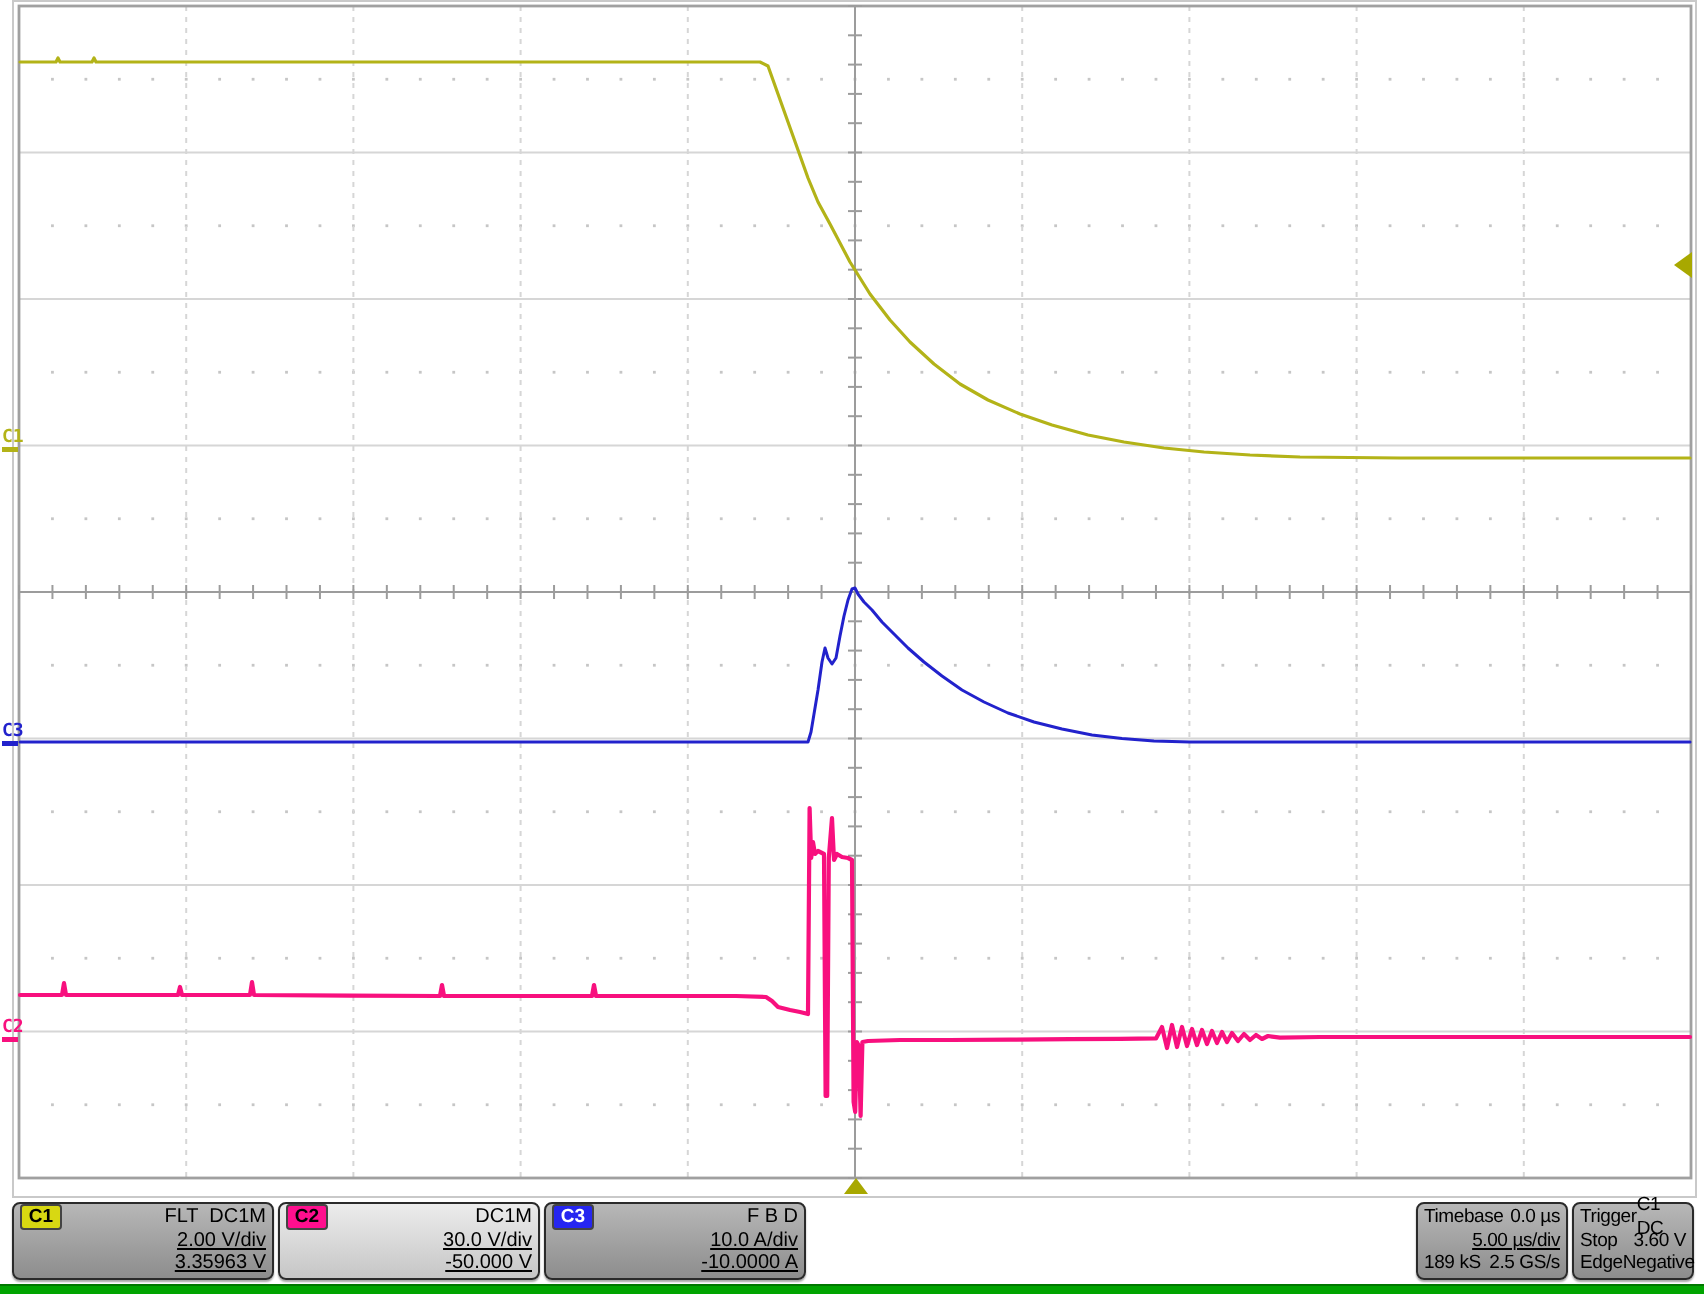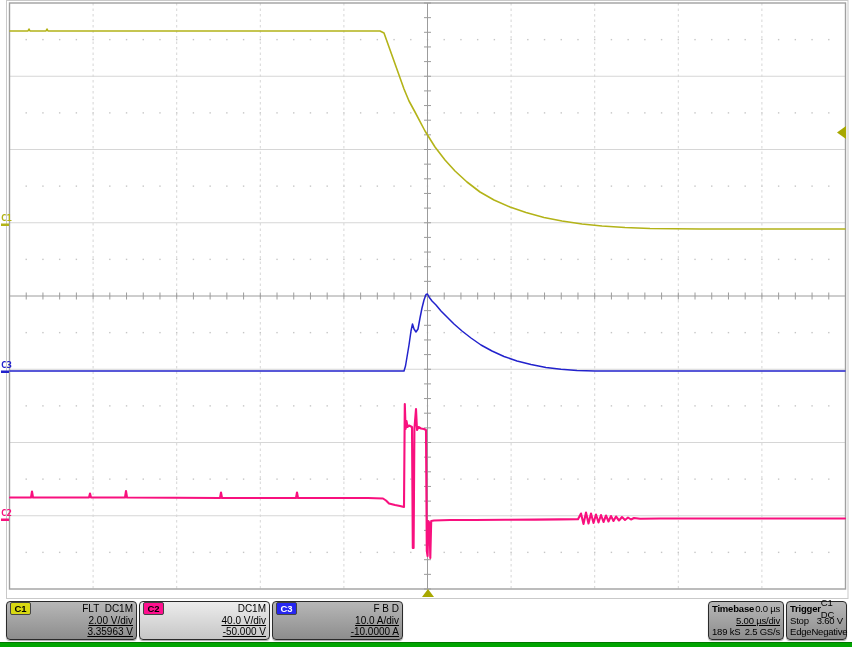--- a/index.html
+++ b/index.html
@@ -10,21 +10,21 @@
   .chbox{position:absolute;top:1px;height:39px;border:1px solid #2a2a2a;border-radius:4px;
          background:linear-gradient(#b7b7b7,#8d8d8d);color:#000;font-size:10px;
          padding:1px 3px;box-sizing:border-box;box-shadow:0 1px 1px rgba(0,0,0,.35);}
   .chbox.selected{background:linear-gradient(#ececec,#c6c6c6);}
   .row{display:flex;align-items:center;height:11.5px;line-height:11.5px;}
   .row.right{justify-content:flex-end;text-decoration:underline;}
   .row.split{justify-content:space-between;}
   .chip{display:inline-block;min-width:15px;text-align:center;padding:0 2px;border-radius:2px;
         font-weight:bold;font-size:9.5px;line-height:11px;border:1px solid #444;}
   .pre{white-space:pre;text-align:center;}
-  .b{font-weight:bold;}
+  .b{font-weight:normal;}
   .tb{font-size:9.5px;letter-spacing:-0.2px;}
   .greenline{position:absolute;left:0;top:642px;width:852px;height:4px;background:#00a400;
              border-top:1px solid #007800;}
 </style>
 </head>
 <body>
 
 <div class="screen">
 
   <svg id="plot" width="852" height="600" viewBox="0 0 852 600">
@@ -557,21 +557,21 @@
           <span>3.35963 V</span>
         </div>
     </div>
 
     <div class="chbox selected" id="box-c2" style="left:139px;width:131px;">
       <div class="row split">
         <span class="chip" id="chip-c2" style="background: rgb(255, 15, 142);">C2</span>
         <span class="pre">DC1M</span>
       </div>
       <div class="row right">
-          <span>40.0 V/div</span>
+          <span>30.0 V/div</span>
         </div>
       <div class="row right">
           <span>-50.000 V</span>
         </div>
     </div>
 
     <div class="chbox" id="box-c3" style="left:272px;width:131px;">
       <div class="row split">
         <span class="chip" id="chip-c3" style="color: rgb(255, 255, 255); background: rgb(38, 38, 240);">C3</span>
         <span class="pre">F B D</span>

